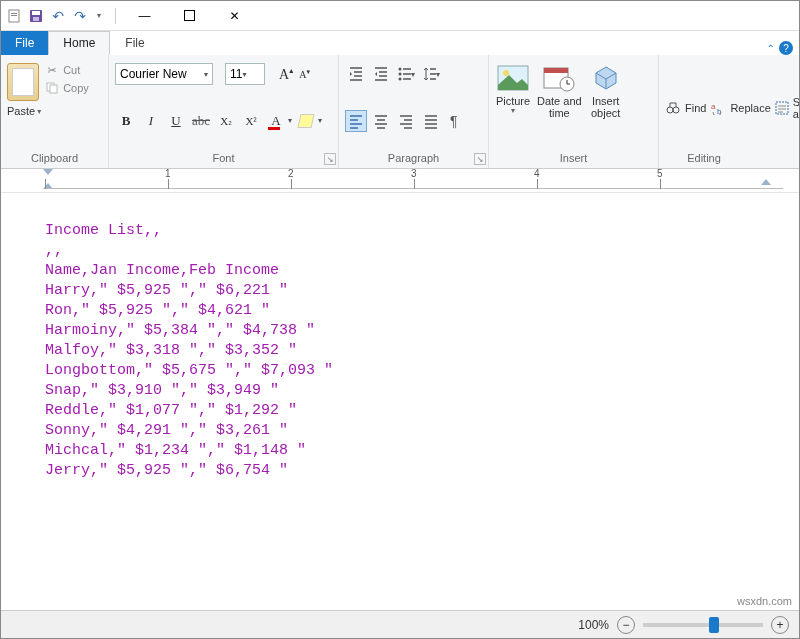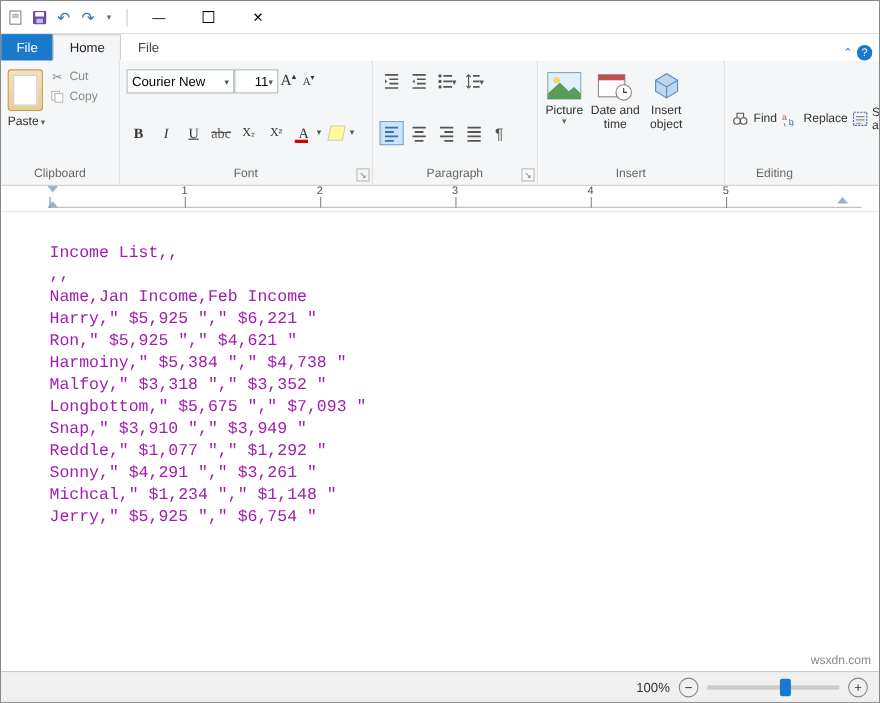--- a/index.html
+++ b/index.html
@@ -28,23 +28,23 @@
 .clip-body { display: flex; gap: 4px; align-items: flex-start; flex: 1; }
 .paste-big { display: flex; flex-direction: column; align-items: flex-start; }
 .paste-icon { width: 32px; height: 38px; border: 1px solid #c59a4a; border-radius: 3px; background: linear-gradient(#f3e3b8,#e6cf90); position: relative; margin-top: 4px; }
 .paste-icon::before { content:""; position:absolute; top:4px; left:4px; right:4px; bottom:4px; background:#fff; border:1px solid #ccc; }
 .paste-label { font-size: 11px; color: #333; display: flex; align-items: center; gap: 2px; margin-top: 4px; }
 .clip-side { display: flex; flex-direction: column; gap: 4px; margin-top: 4px; }
 .clip-item { display: flex; align-items: center; gap: 4px; font-size: 11px; color: #888; }
 .sci { width: 14px; height: 14px; display: flex; align-items: center; justify-content: center; }
 
 .g-font { width: 230px; }
-.font-top { display: flex; gap: 0; margin: 4px 0; align-items: center; }
+.font-top { display: flex; gap: 12px; margin: 4px 0; align-items: center; }
 .font-name { width: 98px; height: 22px; border: 1px solid #abb; background: #fff; font-size: 12px; padding: 2px 4px; display: flex; align-items: center; justify-content: space-between; }
-.font-size { width: 40px; height: 22px; border: 1px solid #abb; background: #fff; font-size: 12px; padding: 2px 4px; display: flex; align-items: center; justify-content: flex-end; }
+.font-size { width: 40px; height: 22px; border: 1px solid #abb; background: #fff; font-size: 12px; padding: 2px 4px; display: flex; align-items: center; justify-content: flex-start; }
 .small-drop { font-size: 8px; color: #555; }
 .grow-shrink { display: flex; gap: 2px; align-items: center; }
 .gs-btn { font-family: "Times New Roman", serif; font-size: 14px; color: #333; padding: 0 2px; }
 .gs-btn.small { font-size: 10px; }
 .font-bottom { display: flex; gap: 3px; align-items: center; }
 .fb { width: 22px; height: 22px; display: flex; align-items: center; justify-content: center; font-size: 13px; font-family: "Times New Roman", serif; color: #333; }
 .fb.bold { font-weight: bold; }
 .fb.italic { font-style: italic; }
 .fb.under { text-decoration: underline; }
 .fb.strike { text-decoration: line-through; color: #555; }

